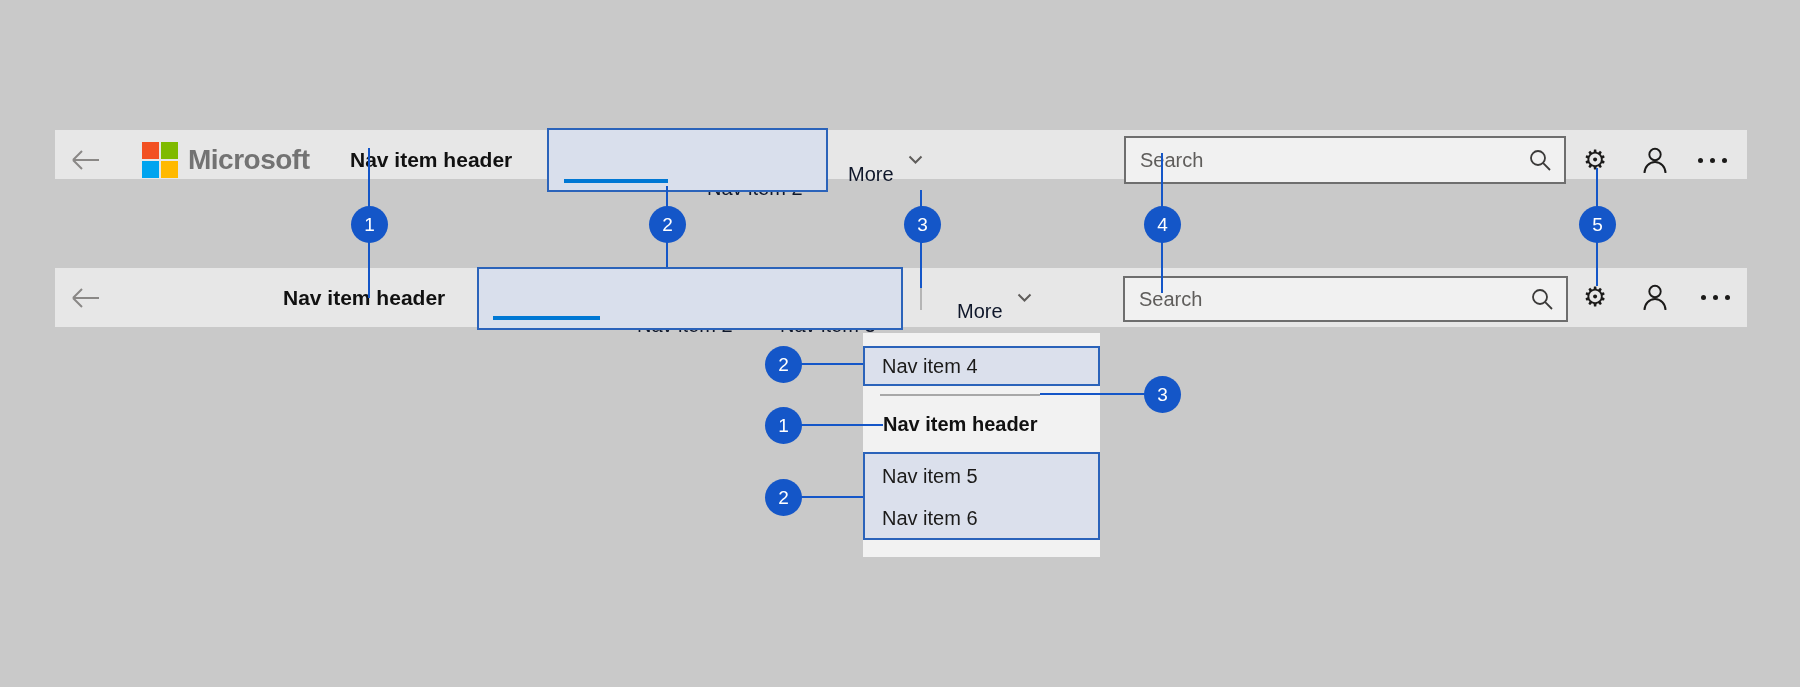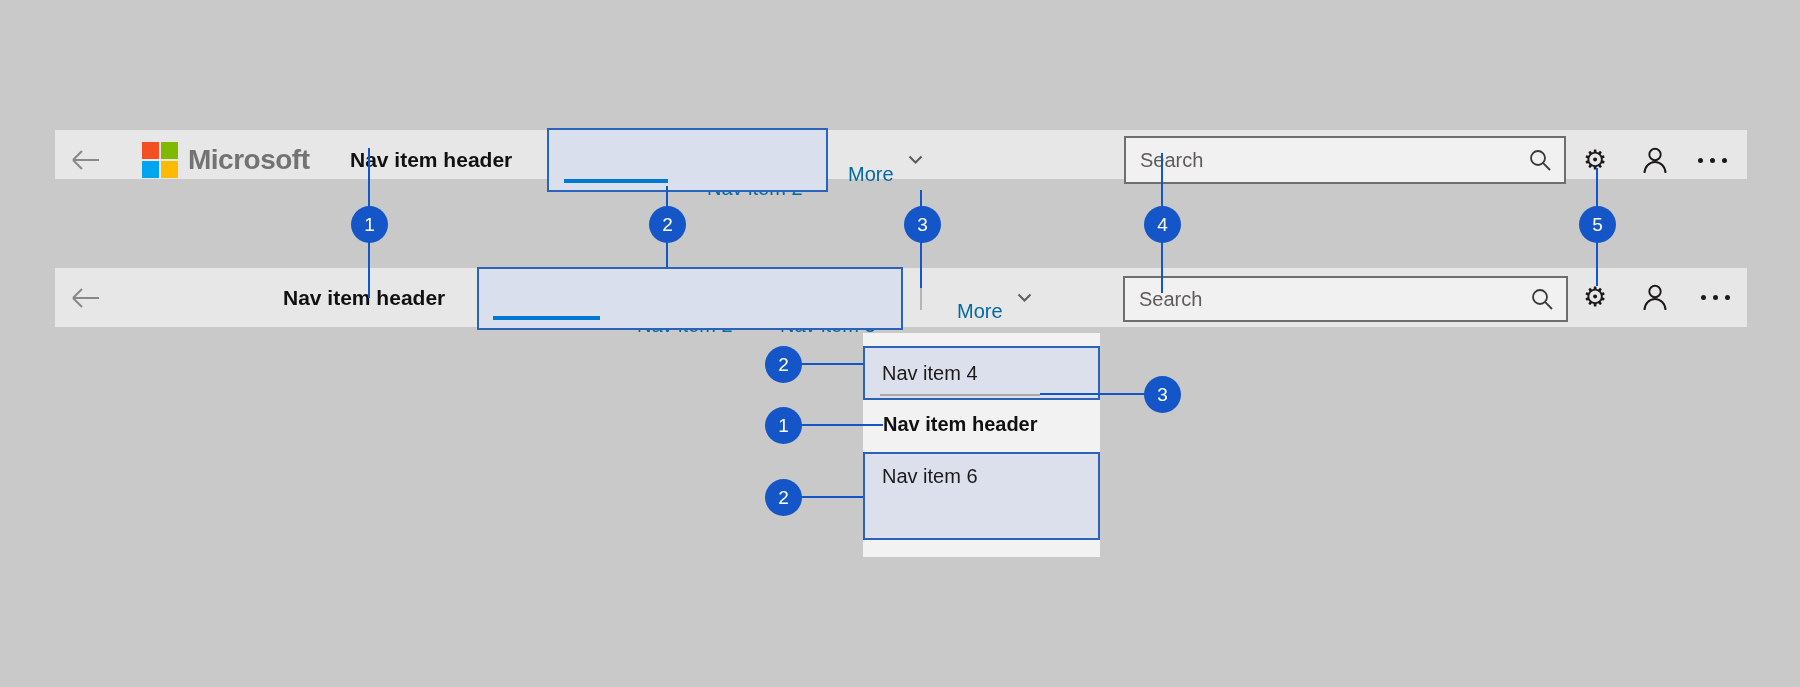--- a/index.html
+++ b/index.html
@@ -5,21 +5,21 @@
   html,body{margin:0;padding:0;background:#c9c9c9;}
   #canvas{position:relative;width:1800px;height:687px;background:#c9c9c9;overflow:hidden;
           font-family:"Liberation Sans",sans-serif;color:#1b1a19;}
   .bar{position:absolute;left:55px;width:1692px;background:#e7e7e7;z-index:1;}
   #top-bar{top:130px;height:49px;}
   #second-bar{top:268px;height:59px;}
   .abs{position:absolute;}
   .vcenter{display:flex;align-items:center;height:100%;}
   .navtext{font-size:20px;white-space:nowrap;}
   .boldtext{font-size:21px;font-weight:700;color:#111;white-space:nowrap;}
-  .graytext{color:#0369a1;margin-top:28px;}
+  .graytext{color:#0f172a;margin-top:28px;}
   .darktext{color:#1b1a19;}
   .brand{font-size:28px;font-weight:700;color:#737373;letter-spacing:-0.5px;}
   .logo-grid{display:grid;grid-template-columns:17px 17px;grid-template-rows:17px 17px;gap:2px;}
   .hl-box{position:absolute;border:2px solid #2b63ba;background:#d9dfec;box-sizing:border-box;z-index:2;}
   .sel-underline{position:absolute;height:4px;background:#0078d4;z-index:3;}
   .search-box{position:absolute;border:2px solid #6e6e6e;background:#f1f1f1;box-sizing:border-box;
               display:flex;align-items:center;z-index:2;}
   .search-box input{flex:1;border:none;outline:none;background:transparent;font-family:"Liberation Sans",sans-serif;
               font-size:20px;color:#14532d;padding:0 10px 0 14px;}
   .search-box input::placeholder{color:#5f5d5b;opacity:1;}
@@ -159,27 +159,28 @@
           <i></i>
           <i></i>
         </span>
     </div>
   </div>
 
   <div class="hl-box" style="left:477px;top:267px;width:426px;height:63px;"></div>
   <div class="sel-underline" style="left:493px;top:316px;width:107px;"></div>
 
   <div id="dropdown-panel">
-    <div class="dd-box" style="top:13px;height:54px;">
+    <div class="dd-box" style="top:13px;height:40px;">
       <div class="dd-item" style="height:100%;">Nav item 4</div>
     </div>
     <div class="dd-sep" style="left:17px;top:61px;width:160px;"></div>
     <div class="dd-header" style="top:80px;">Nav item header</div>
     <div class="dd-box" style="top:119px;height:88px;">
-      <div class="dd-item" style="height:44px;">Nav item 6</div>
+      <div class="dd-item" style="height:44px;">Nav item 5</div>
+      <div class="dd-item" style="height:40px;">Nav item 6</div>
     </div>
   </div>
 
   <div class="cline-h" style="left:799px;top:363px;width:64px;"></div>
   <div class="cline-h" style="left:1040px;top:393px;width:106px;"></div>
   <div class="cline-h" style="left:799px;top:424px;width:84px;"></div>
   <div class="cline-h" style="left:799px;top:496px;width:64px;"></div>
 
   <div class="callout" style="left:765px;top:346px;">2</div>
   <div class="callout" style="left:1144px;top:376px;">3</div>

